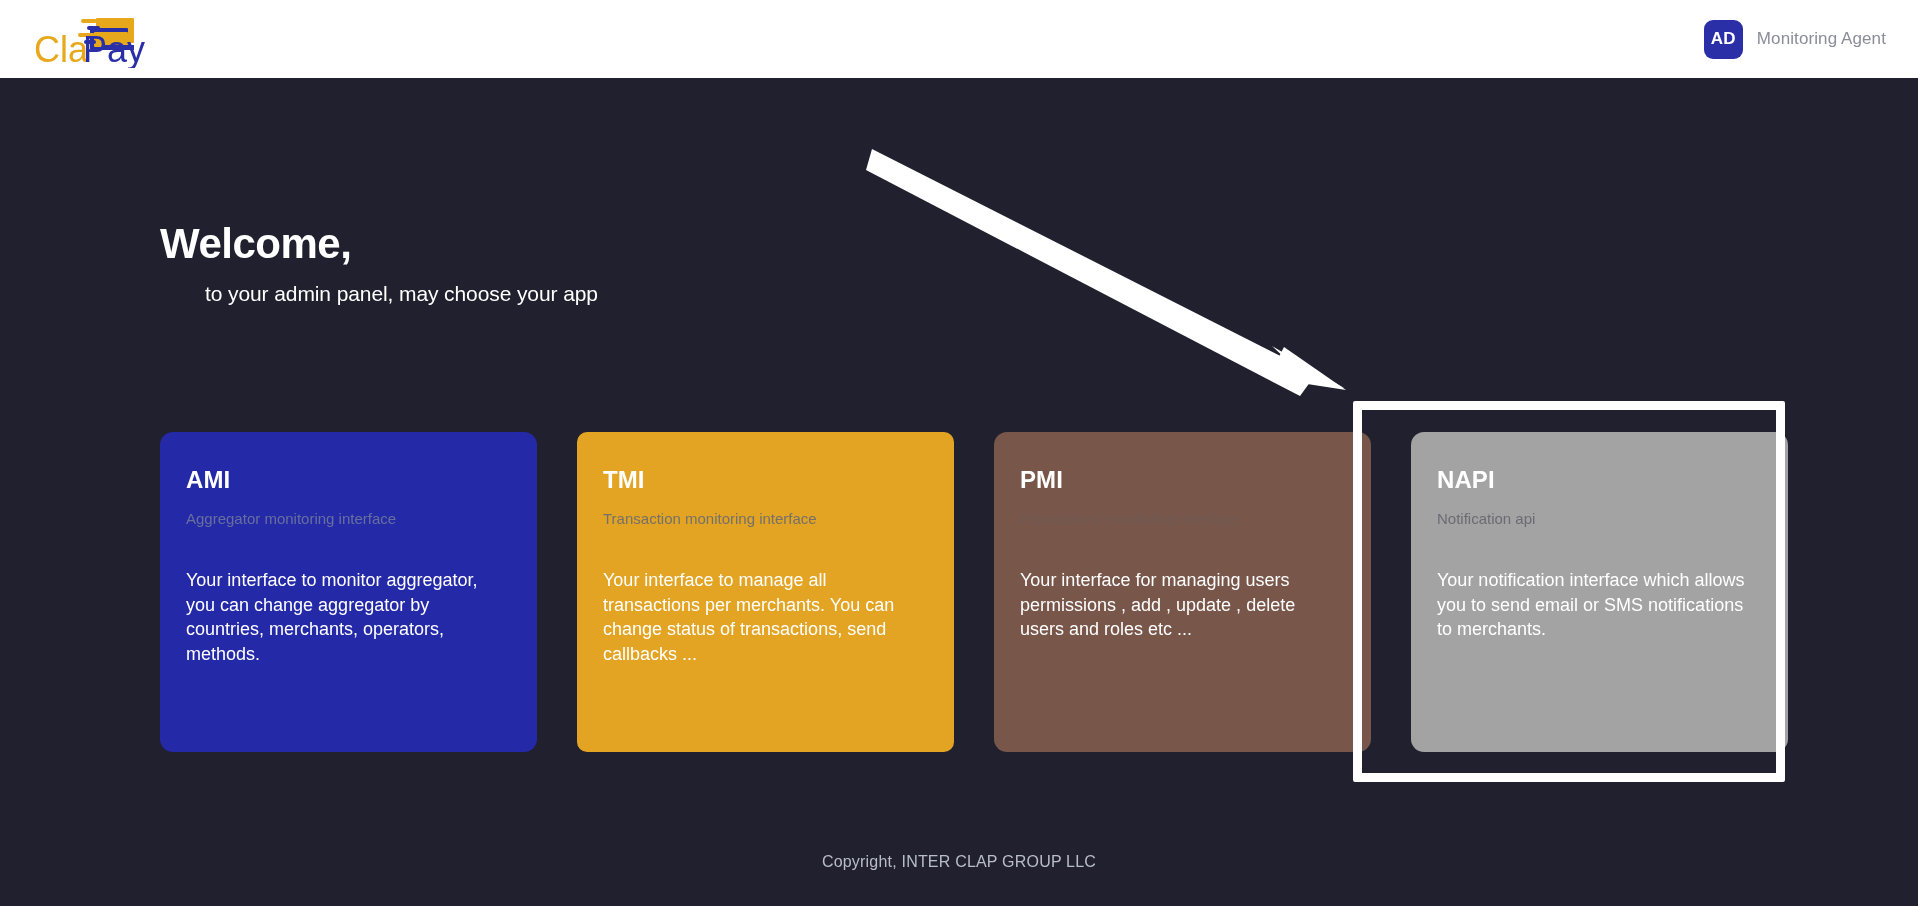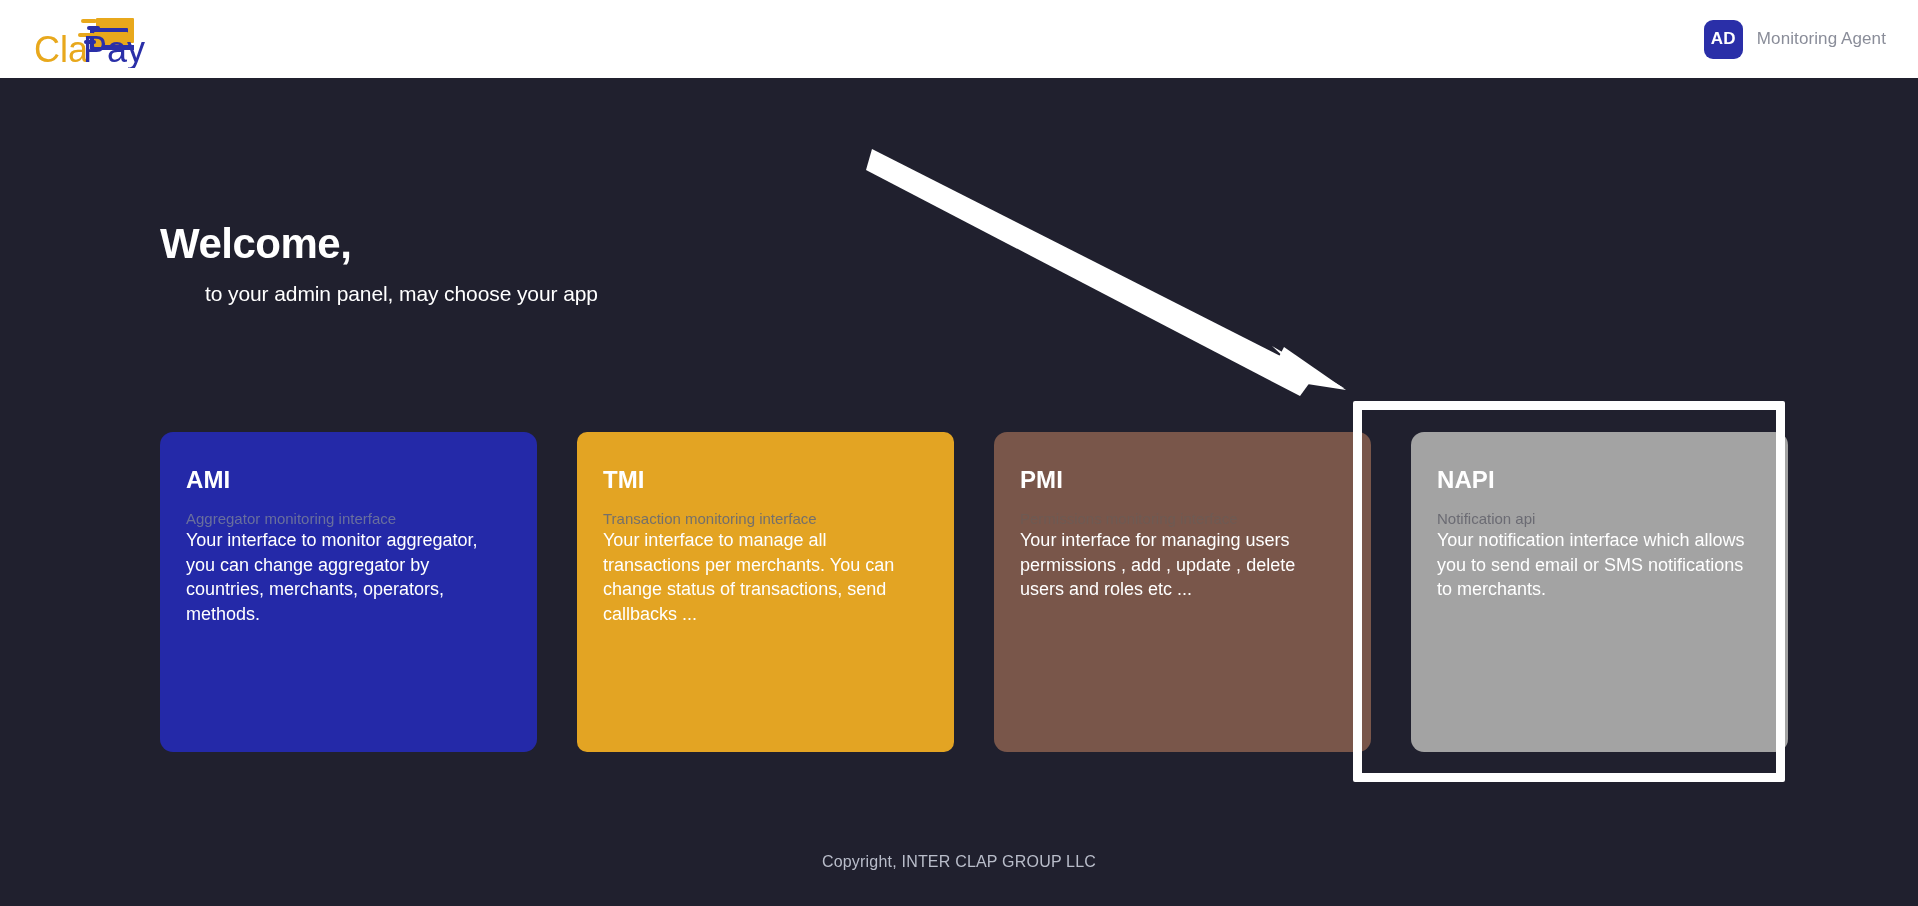--- a/index.html
+++ b/index.html
@@ -126,20 +126,21 @@
 
   .card-subtitle {
     font-size: 15px;
     margin-top: 16px;
     line-height: 1.2;
   }
 
   .card-desc {
     font-size: 18px;
     color: #ffffff;
+    margin-top: 40px;
     line-height: 1.37;
     max-width: 310px;
   }
 
   .card-ami  { background: #2429a8; }
   .card-tmi  { background: #e3a423; border-radius: 10px; }
   .card-napi { background: #a3a3a3; }
   .card-pmi  { background: #79564a; }
 
   .sub-ami  { color: #696f9d; }

